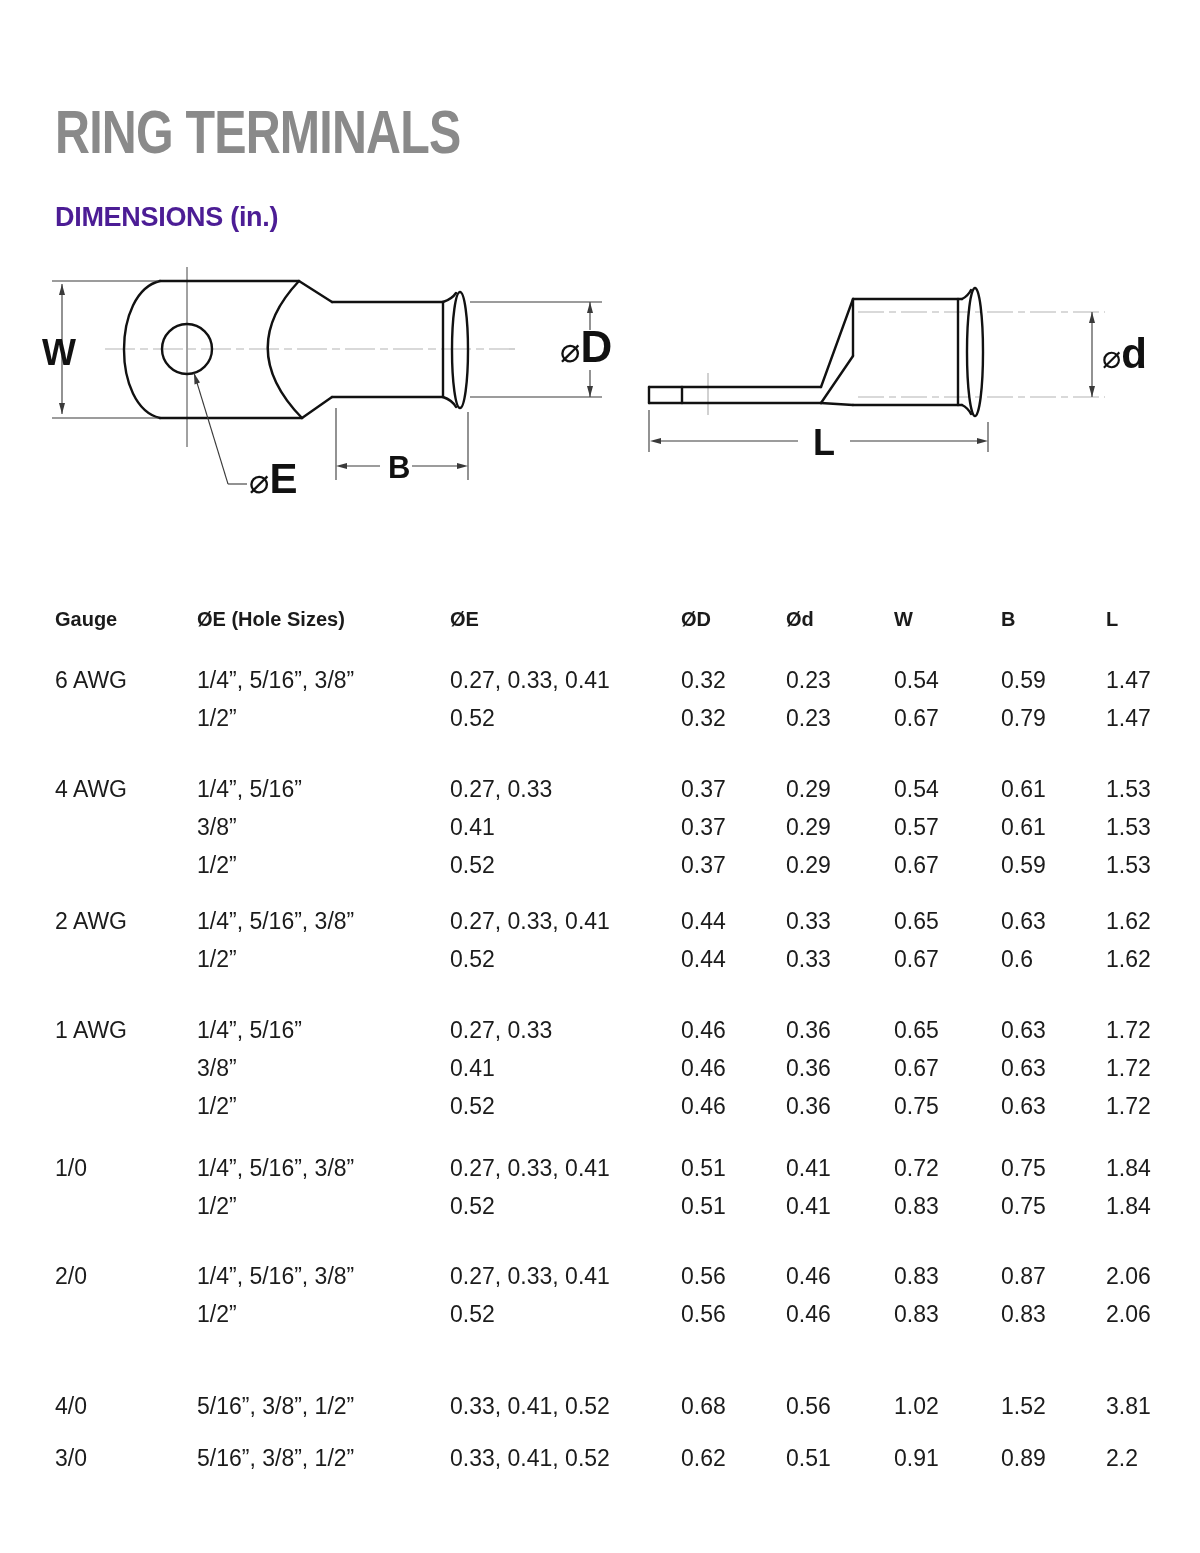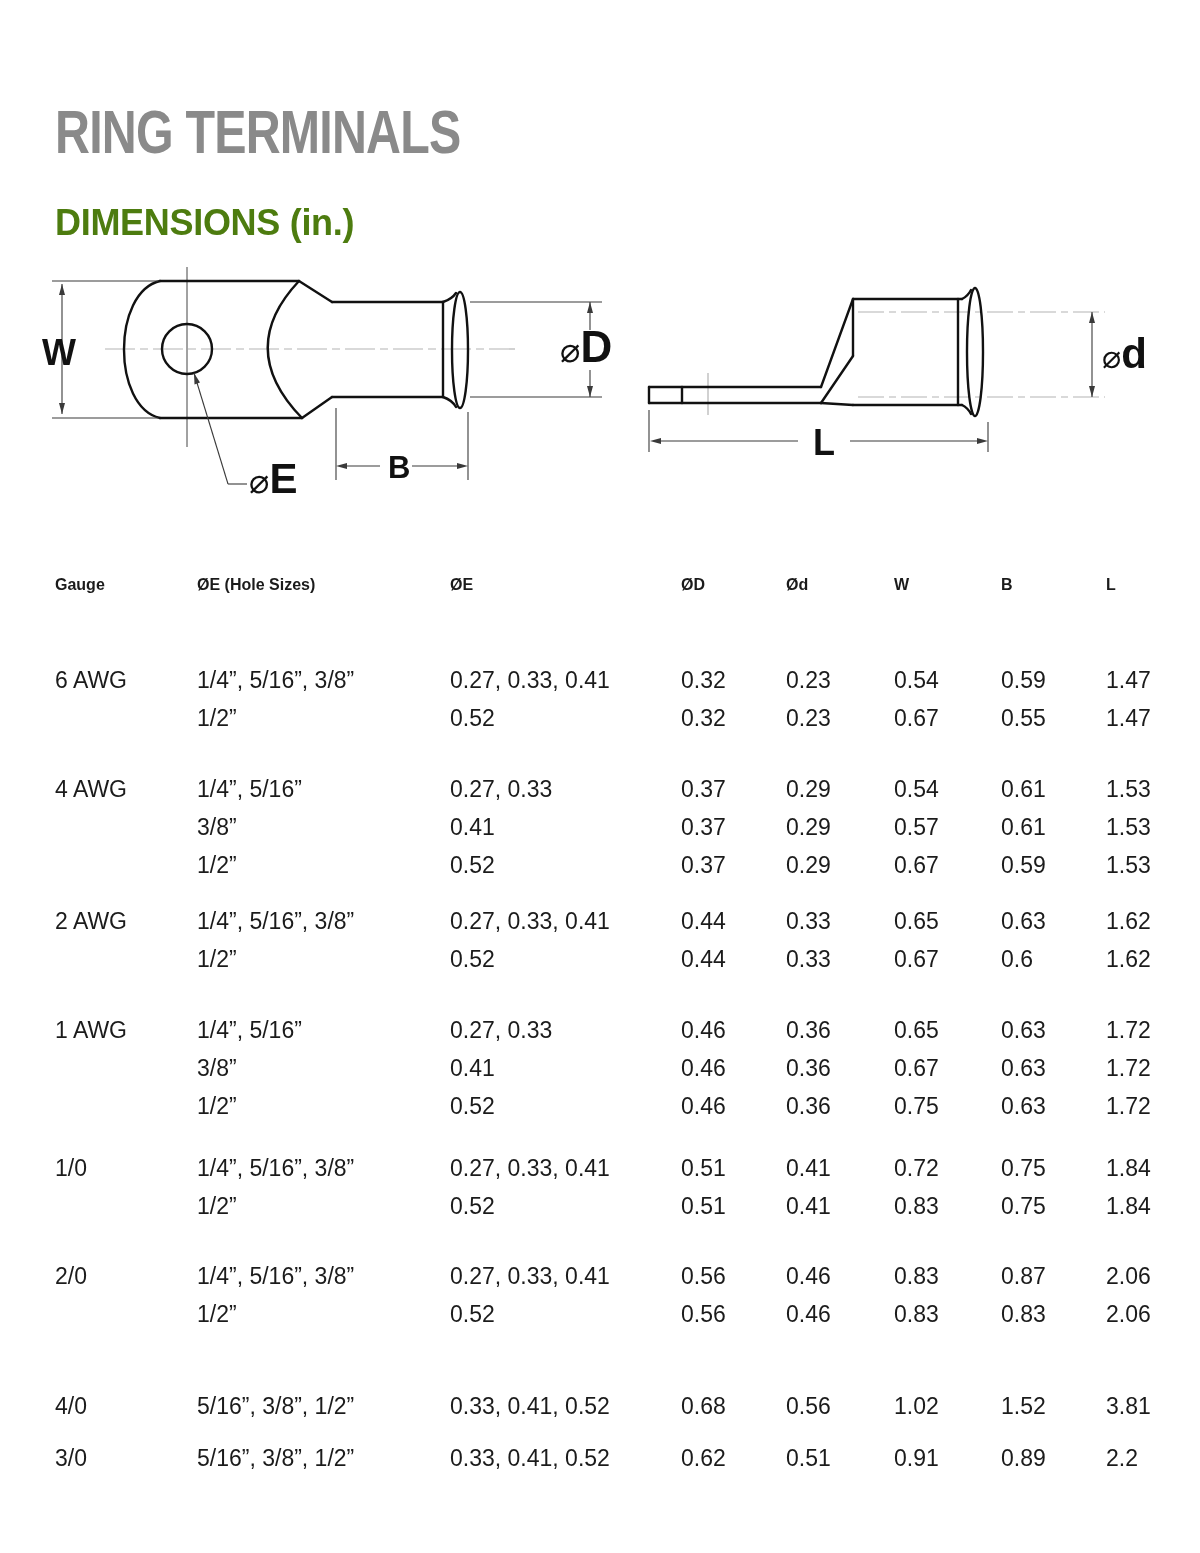--- a/index.html
+++ b/index.html
@@ -1,32 +1,32 @@
 <!DOCTYPE html>
 <html><head>
 <meta charset="utf-8">
 <style>
   html,body{margin:0;padding:0;background:#fff;}
   #page{position:relative;width:1200px;height:1553px;background:#ffffff;overflow:hidden;
         font-family:"Liberation Sans","DejaVu Sans",sans-serif;color:#1b1b1b;}
   .title{position:absolute;left:55px;top:96px;font-size:62px;font-weight:700;color:#8a8a8a;
          letter-spacing:-1px;transform:scaleX(0.78);transform-origin:left top;white-space:nowrap;}
-  .subtitle{position:absolute;left:55px;top:202px;font-size:36px;font-weight:700;color:#4d7c0f;
+  .subtitle{position:absolute;left:55px;top:202px;font-size:27px;font-weight:700;color:#4c1d95;
             letter-spacing:-0.3px;white-space:nowrap;}
   svg{position:absolute;left:0;top:0;}
   .outline{stroke:#111;stroke-width:2.4;fill:none;stroke-linecap:round;}
   .thin{stroke:#3a3a3a;stroke-width:1.1;fill:none;}
   .cl{stroke:#b3b3b3;stroke-width:1.2;fill:none;}
   .cl2{stroke:#444;stroke-width:1;fill:none;}
   .ah{fill:#3a3a3a;stroke:none;}
   text{fill:#111;}
   .dimletter{font-weight:700;}
   
   .thead,.trow{position:absolute;left:0;width:1200px;height:30px;}
-  .thead{top:576px;font-weight:700;font-size:16px;}
+  .thead{top:608px;font-weight:700;font-size:20px;}
   .trow{font-size:23px;}
   .cell,.hcell{position:absolute;top:0;white-space:nowrap;}
   .c0{left:55px;}  .c1{left:197px;} .c2{left:450px;text-align:right;} .c3{left:681px;}
   .c4{left:786px;} .c5{left:894px;} .c6{left:1001px;} .c7{left:1106px;}
 </style>
 </head>
 <body>
 
 <div id="page">
 
@@ -157,21 +157,21 @@
           <span class="cell c6">0.59</span>
           <span class="cell c7">1.47</span>
         </div>
         <div class="trow" style="top: 705px;">
           <span class="cell c0"></span>
           <span class="cell c1">1/2”</span>
           <span class="cell c2">0.52</span>
           <span class="cell c3">0.32</span>
           <span class="cell c4">0.23</span>
           <span class="cell c5">0.67</span>
-          <span class="cell c6">0.55</span>
+          <span class="cell c6">0.79</span>
           <span class="cell c7">1.47</span>
         </div>
         <div class="trow" style="top: 776px;">
           <span class="cell c0">4 AWG</span>
           <span class="cell c1">1/4”, 5/16”</span>
           <span class="cell c2">0.27, 0.33</span>
           <span class="cell c3">0.37</span>
           <span class="cell c4">0.29</span>
           <span class="cell c5">0.54</span>
           <span class="cell c6">0.61</span>

